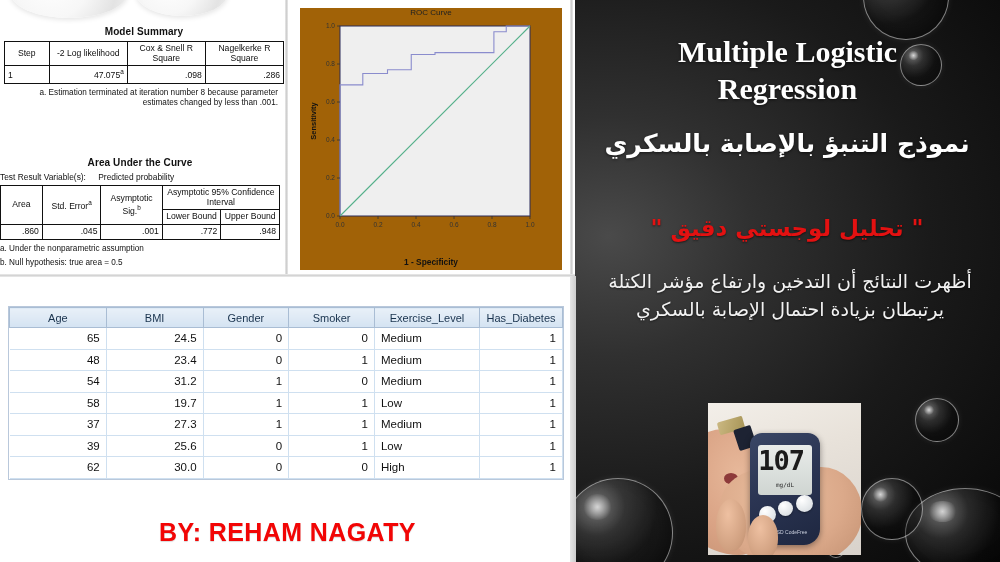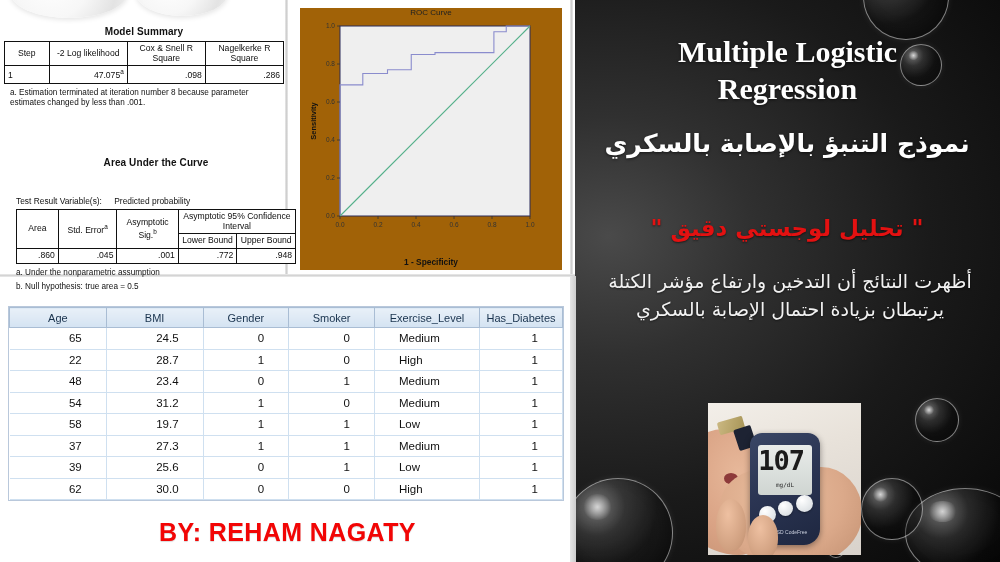--- a/index.html
+++ b/index.html
@@ -47,46 +47,46 @@
     border: 1px solid #111; padding: 2px 3px; font-weight: normal;
     vertical-align: bottom; line-height: 1.12;
   }
   table.spss th { text-align: center; vertical-align: middle; }
   .num { text-align: right; }
   .lft { text-align: left; }
   sup { font-size: 6.4px; vertical-align: super; }
   .footnote {
     font-size: 8.2px; color: #111; margin-top: 4px; line-height: 1.25;
   }
-  .footnote.centered { text-align: left; padding: 0 6px; }
+  .footnote.centered { text-align: right; padding: 0 6px; }
   .pre-note { font-size: 8.4px; color: #111; margin-bottom: 3px; }
-  .pre-note .lbl { display:inline-block;margin-top:24px; }
+  .pre-note .lbl { display:inline-block; }
   .pre-note .val { display:inline-block; margin-left: 10px; }
-  #auc-block { position: absolute; left: 16px; top: 157px; width: 280px; }
+  #auc-block { position: absolute; left: 0; top: 157px; width: 280px; }
 
   
   #roc-wrap { position: absolute; left: 300px; top: 8px; width: 262px; height: 262px; background:#a16207; }
   #roc-title { text-align: center; font-size: 8px; color: #222; margin-bottom: 1px; }
   #roc-svg { display: block; }
   #roc-xlabel { text-align: center; font-size: 8.4px; font-weight: bold; color: #111; margin-top: 1px; }
 
   
   #grid-wrap {
     position: absolute; left: 8px; top: 306px; width: 556px;
     border: 1px solid #b9c8db; background: #fff;
   }
   table.grid { border-collapse: collapse; width: 100%; font-size: 11px; table-layout: fixed; }
   table.grid th {
     background: linear-gradient(to bottom,#e8f0f8,#d4e3f2);
     border: 1px solid #a9bdd4; color: #18324d; font-weight: normal;
     font-size: 11px; height: 20px; text-align: center;
   }
   table.grid td {
     border-bottom: 1px solid #cfe0f0; border-right: 1px solid #cfe0f0;
-    height: 21.5px; color: #111; padding: 0 24px; font-size: 11.5px;
+    height: 21.5px; color: #111; padding: 0 6px; font-size: 11.5px;
   }
   td.r { text-align: right; }
   td.l { text-align: left; padding-left: 3px; }
 
   
   #byline {
     position: absolute; left: 0; top: 518px; width: 575px;
     text-align: center; color: #f20505; font-weight: bold;
     font-size: 25px; letter-spacing: .4px;
     text-shadow: 0 1px 1px rgba(0,0,0,.15);
@@ -375,28 +375,20 @@
         <tbody id="grid-body">
             <tr>
               <td class="r">65</td>
               <td class="r">24.5</td>
               <td class="r">0</td>
               <td class="r">0</td>
               <td class="l">Medium</td>
               <td class="r">1</td>
             </tr>
             <tr>
-              <td class="r">22</td>
-              <td class="r">28.7</td>
-              <td class="r">1</td>
-              <td class="r">0</td>
-              <td class="l">High</td>
-              <td class="r">1</td>
-            </tr>
-            <tr>
               <td class="r">48</td>
               <td class="r">23.4</td>
               <td class="r">0</td>
               <td class="r">1</td>
               <td class="l">Medium</td>
               <td class="r">1</td>
             </tr>
             <tr>
               <td class="r">54</td>
               <td class="r">31.2</td>

